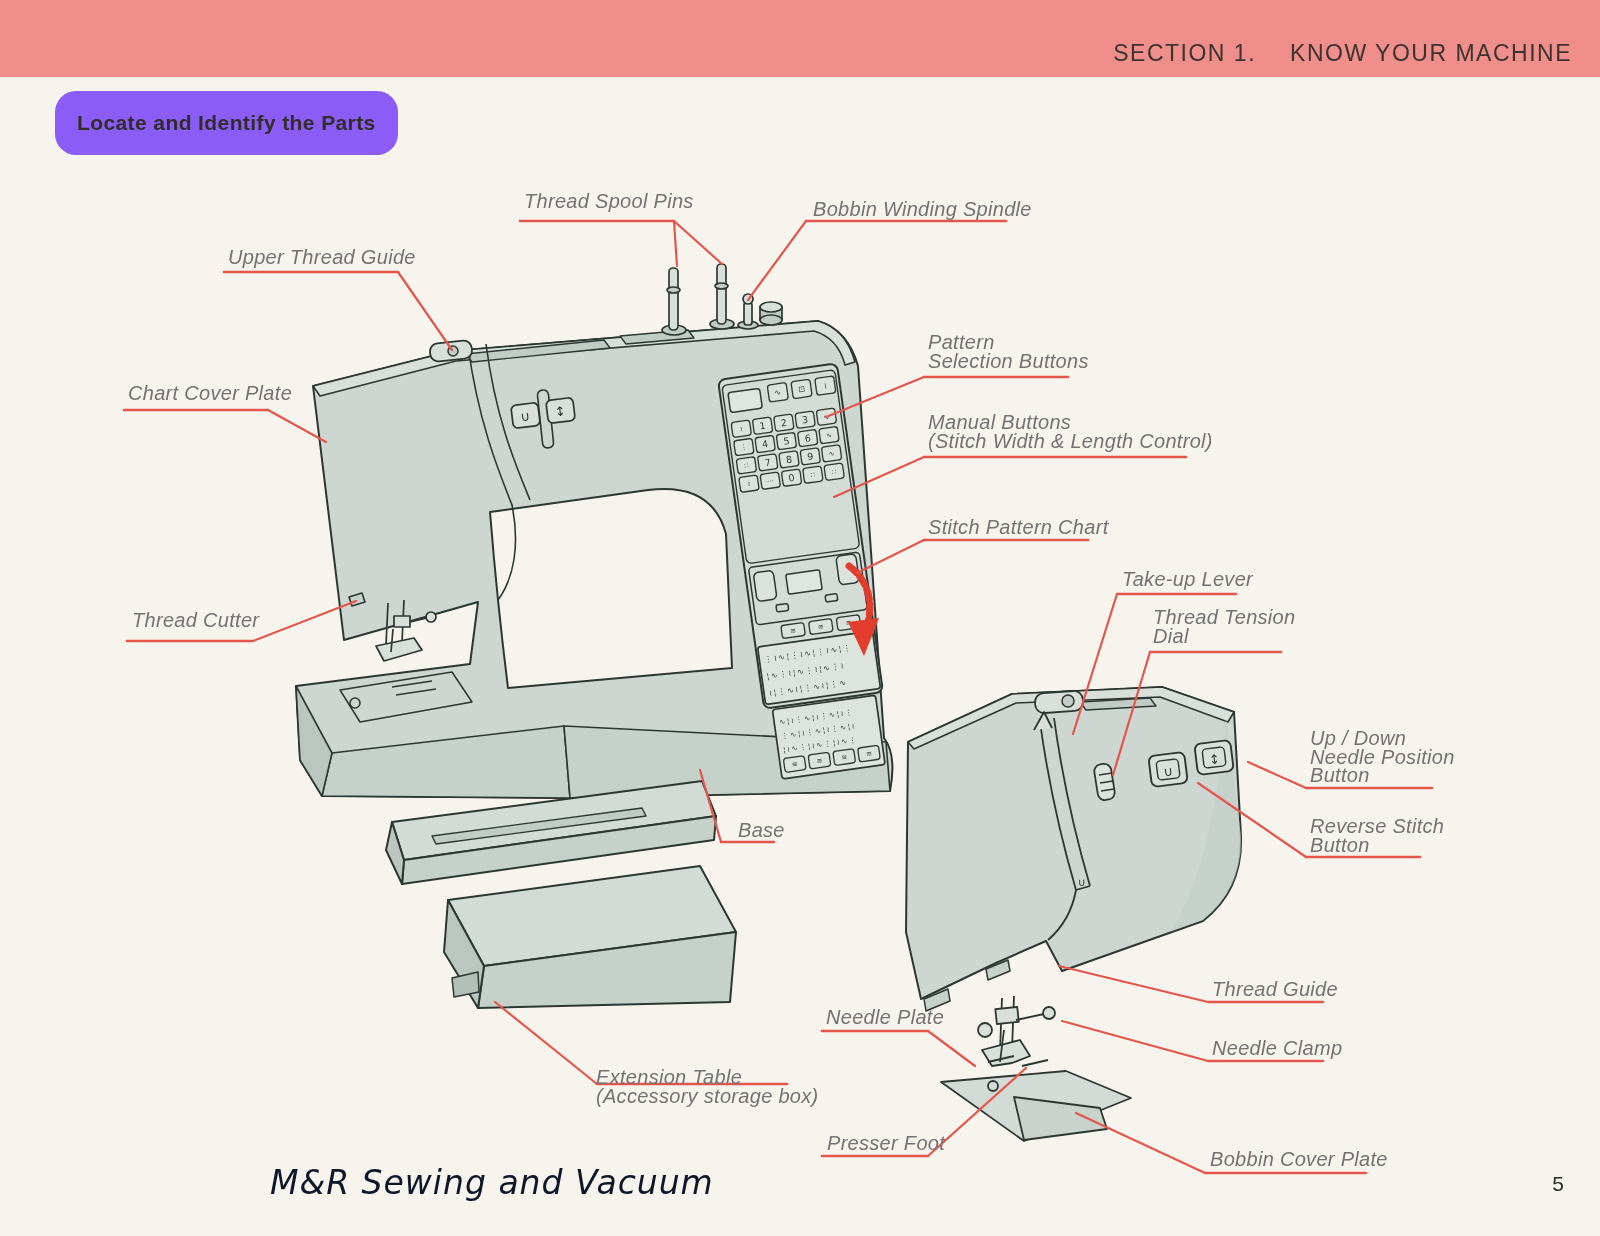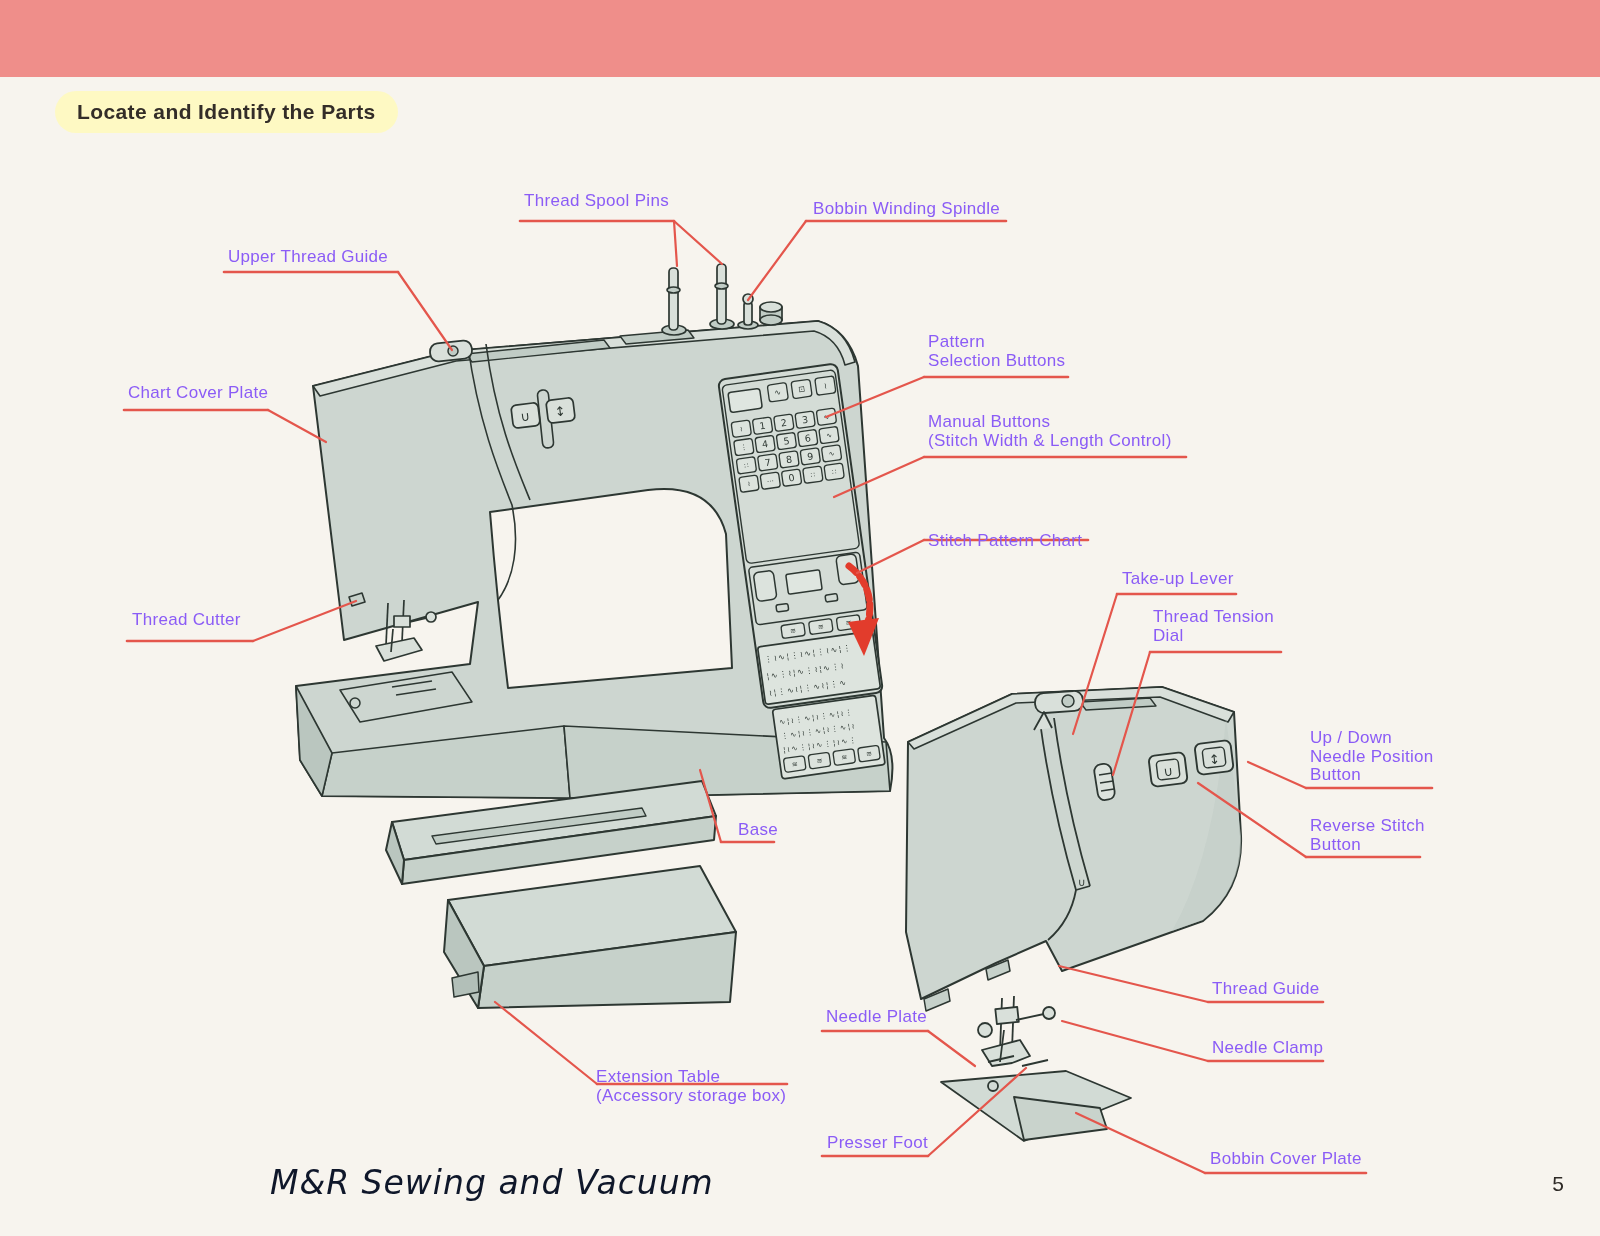--- a/index.html
+++ b/index.html
@@ -7,43 +7,46 @@
     position:relative;width:1600px;height:1236px;overflow:hidden;
     background:#f7f4ee;font-family:"Liberation Sans",sans-serif;
   }
   .banner{position:absolute;left:0;top:0;width:1600px;height:77px;background:#ef8e8a;}
   .section-header{
     position:absolute;top:40px;right:28px;color:#3a332e;font-size:23px;
     letter-spacing:1.5px;white-space:nowrap;
   }
   .section-header .sep{display:inline-block;width:34px;}
   .heading-chip{
-    position:absolute;left:55px;top:91px;background:#fef9c3;color:#332d28;
-    font-size:21px;font-weight:bold;padding:9px 22px;border-radius:21px;
+    position:absolute;left:55px;top:91px;background:#8b5cf6;color:#332d28;
+    font-size:21px;font-weight:bold;padding:20px 22px;border-radius:21px;
     letter-spacing:0.4px;white-space:nowrap;
   }
   #art{position:absolute;left:0;top:0;}
   .label-layer{position:absolute;left:0;top:0;width:1600px;height:1236px;pointer-events:none;}
   .part-label{
-    position:absolute;color:#8b5cf6;font-size:17px;line-height:18.5px;
-    letter-spacing:0.3px;white-space:nowrap;
+    position:absolute;color:#737373;font-size:20px;line-height:18.5px;
+    letter-spacing:0.3px;white-space:nowrap;font-style:italic;
   }
   .watermark{
     position:absolute;left:238px;top:1163px;color:#0f172a;font-size:33px;
     font-style:italic;font-family:"DejaVu Sans",sans-serif;letter-spacing:1px;margin-left:32px;
   }
   .page-number{position:absolute;right:36px;top:1172px;color:#2e2a26;font-size:21px;}
 </style>
 </head>
 <body>
 
 <div class="page">
 
   <div class="banner"></div>
 
+  <div class="section-header">
+    <span>SECTION 1.</span><span class="sep"></span><span>KNOW YOUR MACHINE</span>
+  </div>
 
   <div class="heading-chip">Locate and Identify the Parts</div>
 
   <svg id="art" width="1600" height="1236" viewBox="0 0 1600 1236">
 
     <g stroke="#2d3732" stroke-width="2" fill="none" stroke-linejoin="round">
 
       <path fill="#cdd6d0" fill-rule="evenodd" d="
         M 313,386 L 452,351 L 818,321 Q 848,330 858,366 L 884,738 Q 897,755 890,791
         L 570,798 L 322,796 L 300,760 L 296,686 L 470,664 L 478,602 L 344,640 Z
@@ -356,21 +359,21 @@
         <div>Chart Cover Plate</div>
       </div>
       <div class="part-label" style="left: 928px; top: 333px;">
         <div>Pattern</div>
         <div>Selection Buttons</div>
       </div>
       <div class="part-label" style="left: 928px; top: 413px;">
         <div>Manual Buttons</div>
         <div>(Stitch Width &amp; Length Control)</div>
       </div>
-      <div class="part-label" style="left: 928px; top: 532px;">
+      <div class="part-label" style="left: 928px; top: 518px;">
         <div>Stitch Pattern Chart</div>
       </div>
       <div class="part-label" style="left: 132px; top: 611px;">
         <div>Thread Cutter</div>
       </div>
       <div class="part-label" style="left: 1122px; top: 570px;">
         <div>Take-up Lever</div>
       </div>
       <div class="part-label" style="left: 1153px; top: 608px;">
         <div>Thread Tension</div>

